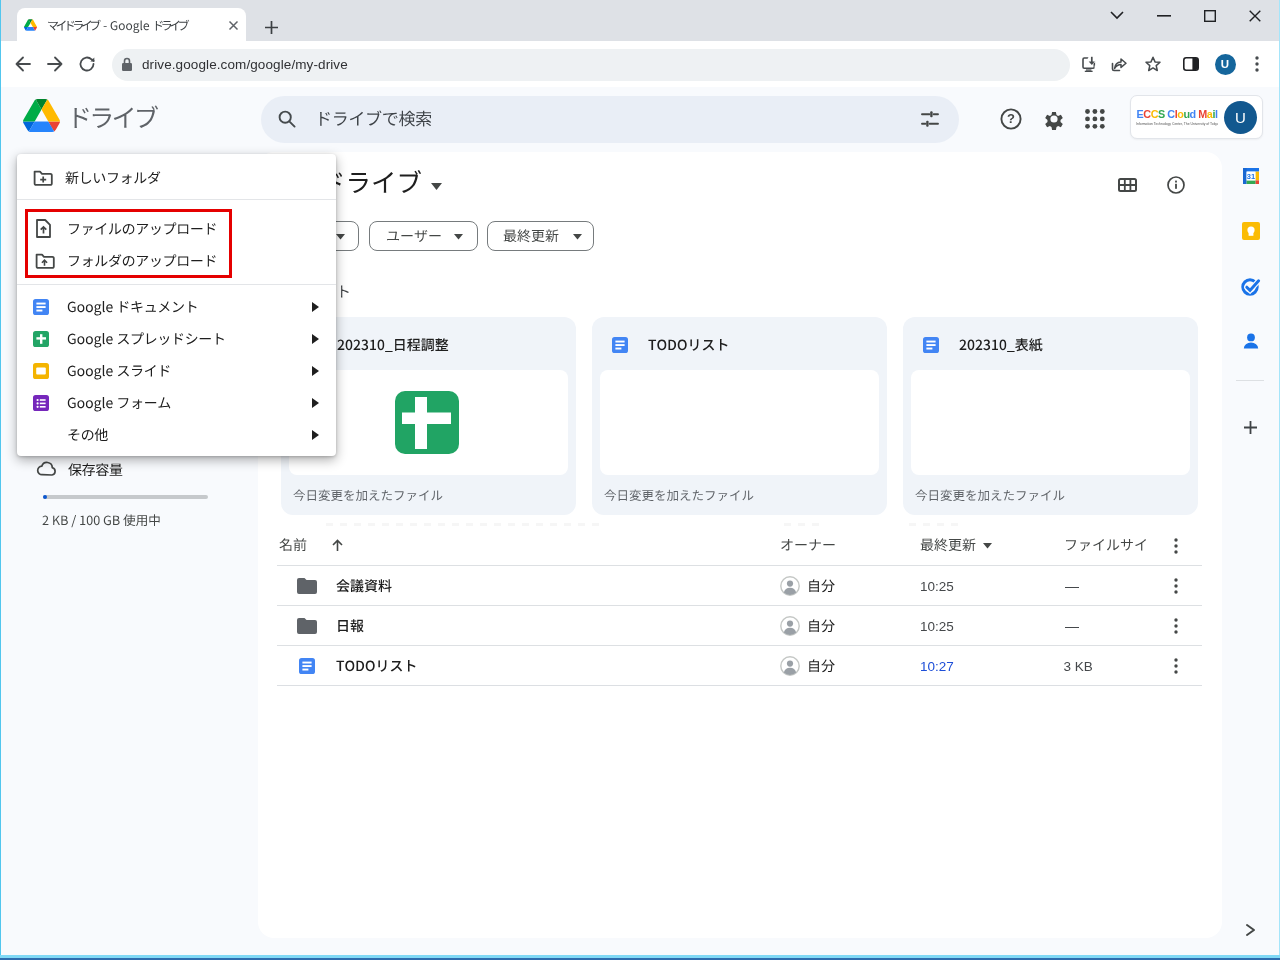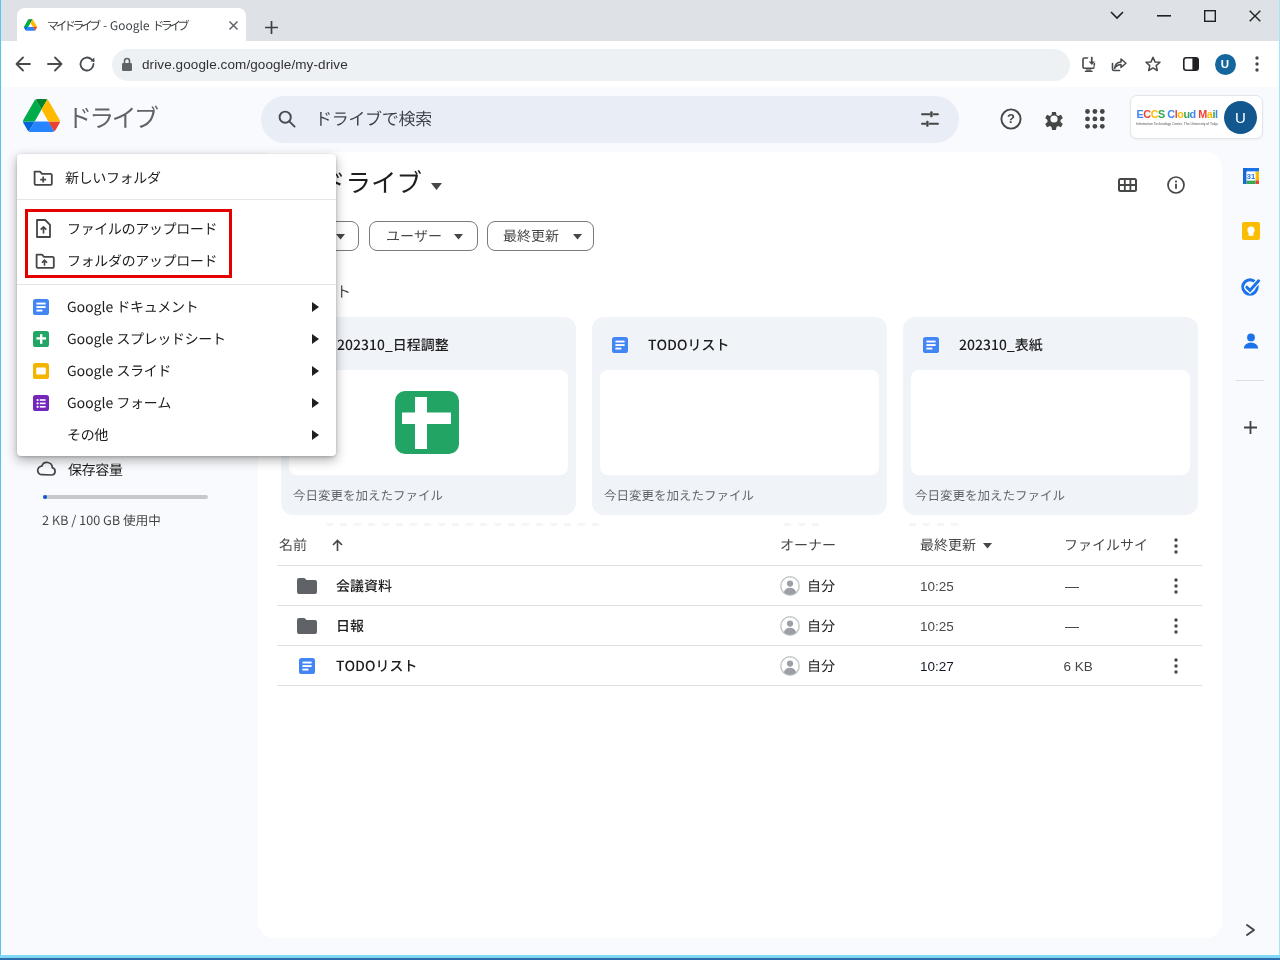--- a/index.html
+++ b/index.html
@@ -103,24 +103,24 @@
 <div class="abs" style="left:937px;top:523px;width:7px;height:3px;background:rgba(95,99,104,.06)"></div>
 <div class="abs" style="left:951px;top:523px;width:7px;height:3px;background:rgba(95,99,104,.06)"></div>
 
 <div class="abs" style="left:277px;top:564.5px;width:925px;height:1px;background:#dde0e3"></div>
 <div class="abs" style="left:277px;top:604.5px;width:925px;height:1px;background:#dde0e3"></div>
 <div class="abs" style="left:277px;top:644.5px;width:925px;height:1px;background:#dde0e3"></div>
 <div class="abs" style="left:277px;top:684.5px;width:925px;height:1px;background:#dcdfe3"></div>
 
 <div class="abs" style="left:920px;top:578.5px;font-size:13.5px;color:#45484b">10:25</div>
 <div class="abs" style="left:920px;top:618.5px;font-size:13.5px;color:#45484b">10:25</div>
-<div class="abs" style="left:920px;top:658.5px;font-size:13.5px;color:#0f172a">10:27</div>
+<div class="abs" style="left:920px;top:658.5px;font-size:13.5px;color:#1d4ed8">10:27</div>
 <div class="abs" style="left:1065px;top:578px;font-size:14px;color:#45484b">—</div>
 <div class="abs" style="left:1065px;top:618px;font-size:14px;color:#45484b">—</div>
-<div class="abs" style="left:1063.5px;top:658.5px;font-size:13.5px;color:#45484b">6 KB</div>
+<div class="abs" style="left:1063.5px;top:658.5px;font-size:13.5px;color:#45484b">3 KB</div>
 
 <div class="abs" style="left:43px;top:495px;width:165px;height:4px;background:#c6c9cc;border-radius:2px"></div>
 <div class="abs" style="left:43px;top:495px;width:4px;height:4px;background:#0b57d0;border-radius:2px"></div>
 
 <div class="abs" style="left:1236px;top:380px;width:28px;height:1px;background:#dde0e3"></div>
 <svg class="i" style="left:22.5px;top:98.5px" width="37" height="33" viewBox="0 0 87.3 78">
     <path fill="#0066da" d="m6.6 66.85 3.85 6.65c.8 1.4 1.95 2.5 3.3 3.3l13.75-23.8H0c0 1.55.4 3.1 1.2 4.5z"></path>
 <path fill="#00ac47" d="M43.65 25 29.9 1.2c-1.35.8-2.5 1.9-3.3 3.3l-25.4 44A9.06 9.06 0 0 0 0 53h27.5z"></path>
 <path fill="#ea4335" d="M73.55 76.8c1.35-.8 2.5-1.9 3.3-3.3l1.6-2.75L86.1 57.5c.8-1.4 1.2-2.95 1.2-4.5H59.8l5.85 11.5z"></path>
 <path fill="#00832d" d="m43.65 25 13.75-23.8c-1.35-.8-2.9-1.2-4.5-1.2H34.4c-1.6 0-3.15.45-4.5 1.2z"></path>

